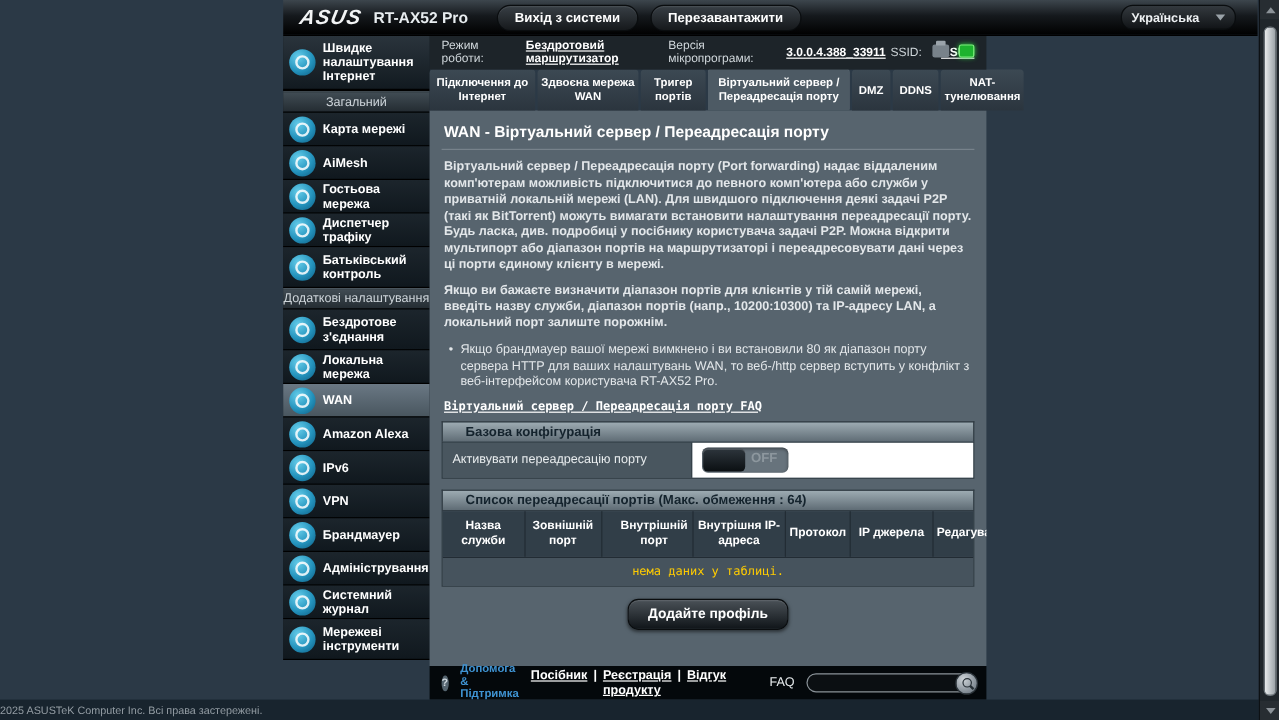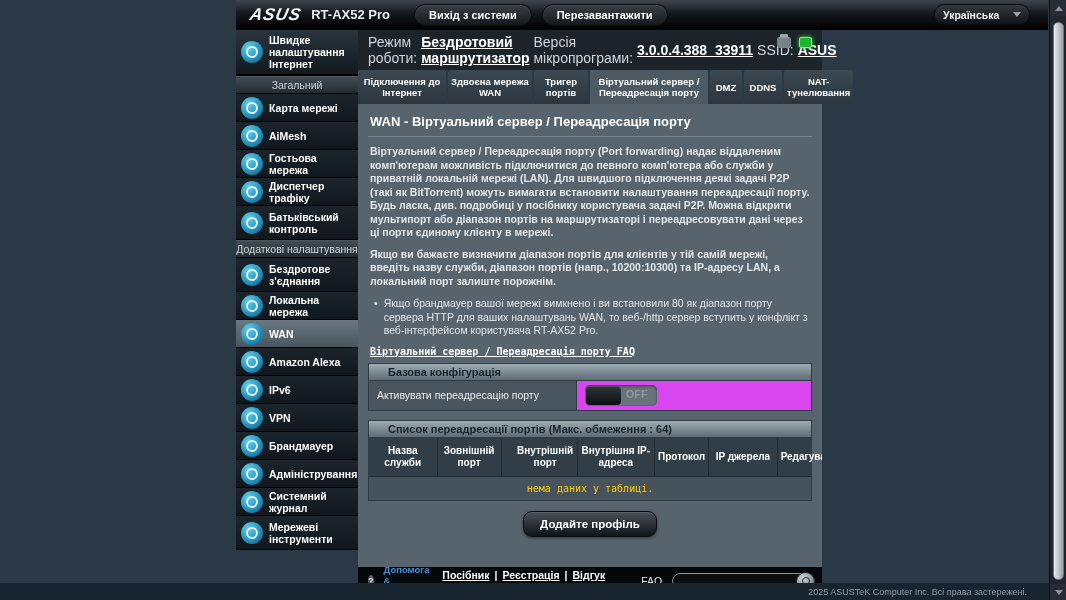--- a/index.html
+++ b/index.html
@@ -71,24 +71,24 @@
     background:radial-gradient(circle at 35% 30%, #66cdea 0%, #2493bd 55%, #0d5b80 100%);
     position:relative;
   }
   .sicon::after {
     content:""; position:absolute; left:5px; top:5px; width:8px; height:8px;
     border:2px solid rgba(255,255,255,0.85); border-radius:50%;
   }
   
   .main { position:absolute; left:358px; top:30px; width:464px; }
   .statusbar {
-    height:40px; background:#1d2429; display:flex; align-items:center;
-    gap:4px; padding:0 10px; font-size:14px; color:#cfd6da; position:relative;
-  }
-  .statusbar a { color:#fff; font-weight:bold; text-decoration:underline; cursor:pointer; }
+    height:28px; background:#1d2429; display:flex; align-items:center;
+    gap:4px; padding:0 10px; font-size:10px; color:#cfd6da; position:relative;
+  }
+  .statusbar a { color:#fff; font-weight:bold; text-decoration:underline; cursor:pointer;margin-left:12px; }
   .sb-icons { position:absolute; right:10px; top:7px; display:flex; gap:8px; align-items:center; }
   .printer-ic {
     width:14px; height:11px; background:#78828a; border-radius:2px; position:relative;
   }
   .printer-ic::before {
     content:""; position:absolute; left:3px; top:-3px; width:8px; height:4px;
     background:#9aa3aa; border-radius:1px;
   }
   .lan-ic {
     width:13px; height:11px; background:#1db32e; border:1px solid #7ef07e;
@@ -123,21 +123,21 @@
     height:17px; display:flex; align-items:center;
     background:linear-gradient(180deg,#9dabb2 0%,#5f6c75 100%);
     border:1px solid #313c44; border-bottom:none;
     color:#14232d; font-size:11px; font-weight:bold; padding:0 19px;
   }
   .cfgtable { border:1px solid #313c44; display:flex; }
   .cfg-label {
     flex:0 0 47%; background:#49565f; border-right:1px solid #313c44;
     font-size:10.5px; color:#e8ecee; padding:8px 8px; display:flex; align-items:center;
   }
-  .cfg-value { flex:1; background:#d946ef; display:flex; align-items:center; padding:4px 8px; }
+  .cfg-value { flex:1; background:#ffffff; display:flex; align-items:center; padding:4px 8px; }
   .toggle {
     width:72px; height:21px; background:#67737c; border-radius:5px;
     box-shadow:inset 0 1px 3px rgba(0,0,0,0.45); position:relative; cursor:pointer;
   }
   .toggle-knob {
     position:absolute; left:1px; top:1px; width:35px; height:19px; border-radius:4px;
     background:linear-gradient(180deg,#2d353c,#0b0f12);
     box-shadow:0 1px 0 rgba(255,255,255,0.15) inset;
   }
   .toggle-text {
@@ -197,21 +197,21 @@
     content:""; position:absolute; left:5px; top:4px; width:6px; height:6px;
     border:1.5px solid #273036; border-radius:50%;
   }
   .mag::after {
     content:""; position:absolute; left:11px; top:11px; width:4px; height:1.5px;
     background:#273036; transform:rotate(45deg);
   }
   
   .bottomstrip {
     position:absolute; left:0; top:583px; width:1049px; height:17px;
-    background:#18242e; display:flex; align-items:center; justify-content:flex-end;
+    background:#18242e; display:flex; align-items:center; 
     padding-right:22px; font-size:9px; color:#939ca3;
   }
   .vscroll {
     position:absolute; right:0; top:0; width:17px; height:600px; background:#20262b;
     border-left:1px solid #0d1114;
   }
   .scroll-up, .scroll-down {
     position:absolute; left:0; width:17px; height:16px; background:#272d32;
     display:flex; align-items:center; justify-content:center;
   }

